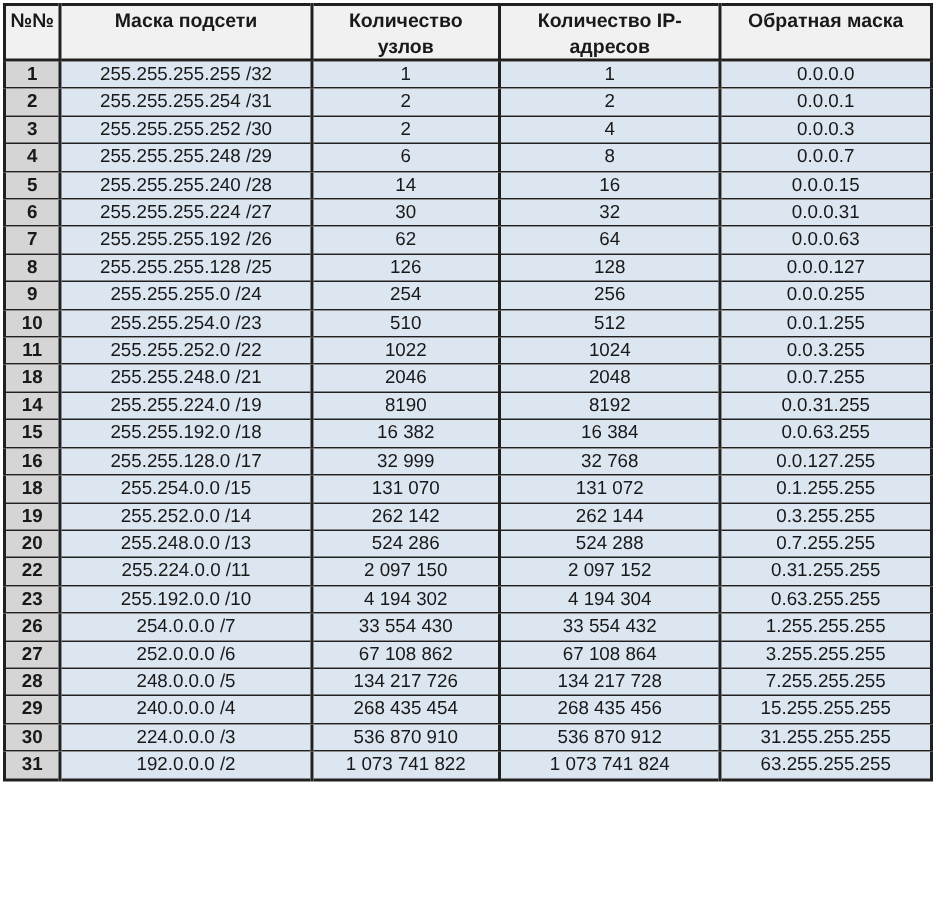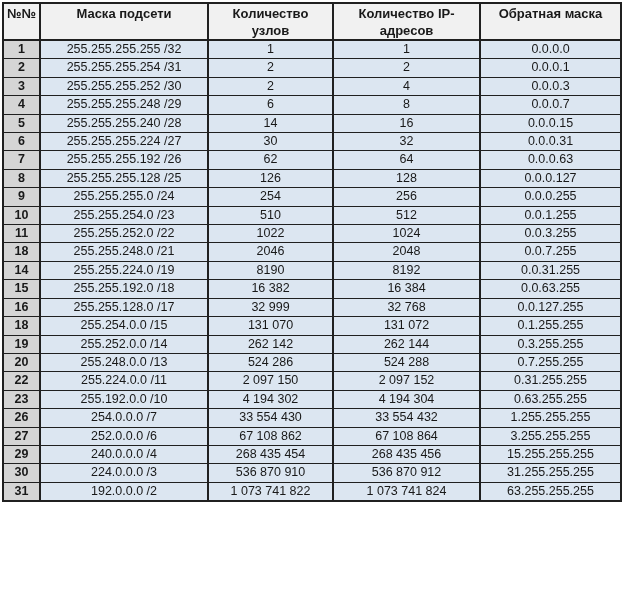--- a/index.html
+++ b/index.html
@@ -223,20 +223,27 @@
           <td>1.255.255.255</td>
         </tr>
         <tr>
           <th>27</th>
           <td>252.0.0.0 /6</td>
           <td>67 108 862</td>
           <td>67 108 864</td>
           <td>3.255.255.255</td>
         </tr>
         <tr>
+          <th>28</th>
+          <td>248.0.0.0 /5</td>
+          <td>134 217 726</td>
+          <td>134 217 728</td>
+          <td>7.255.255.255</td>
+        </tr>
+        <tr>
           <th>29</th>
           <td>240.0.0.0 /4</td>
           <td>268 435 454</td>
           <td>268 435 456</td>
           <td>15.255.255.255</td>
         </tr>
         <tr>
           <th>30</th>
           <td>224.0.0.0 /3</td>
           <td>536 870 910</td>

